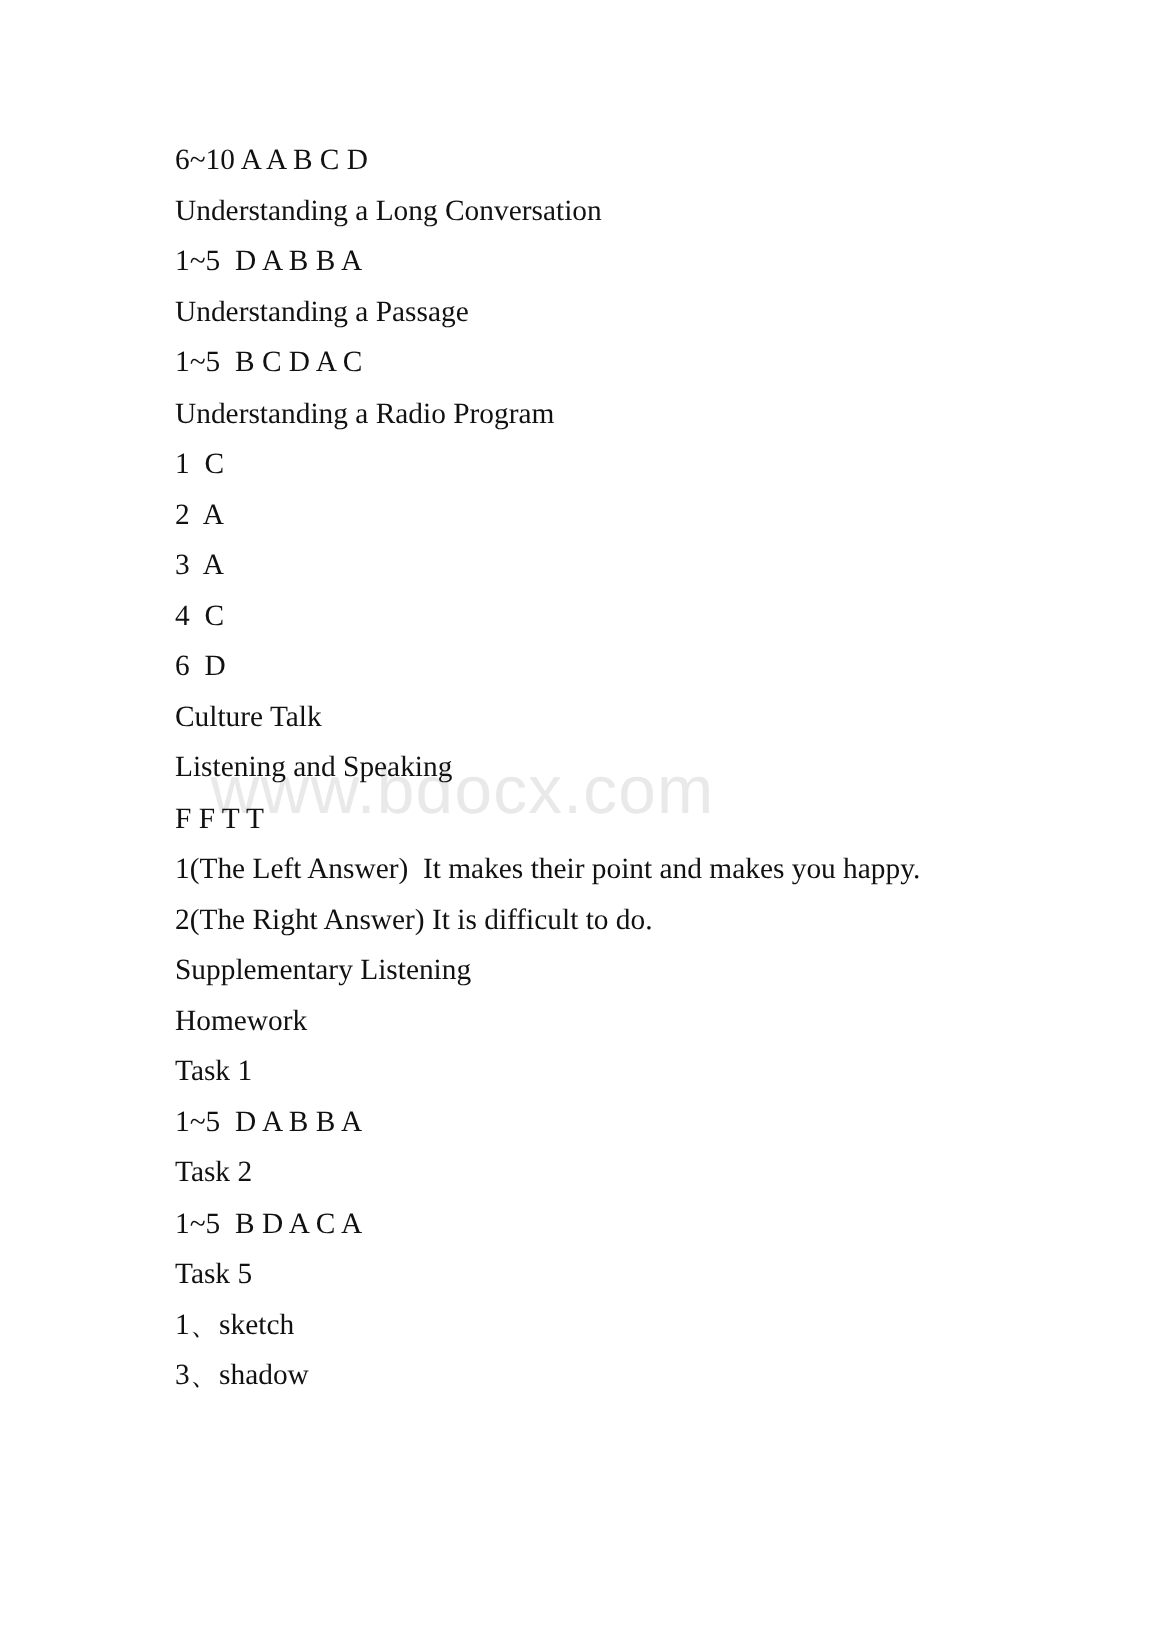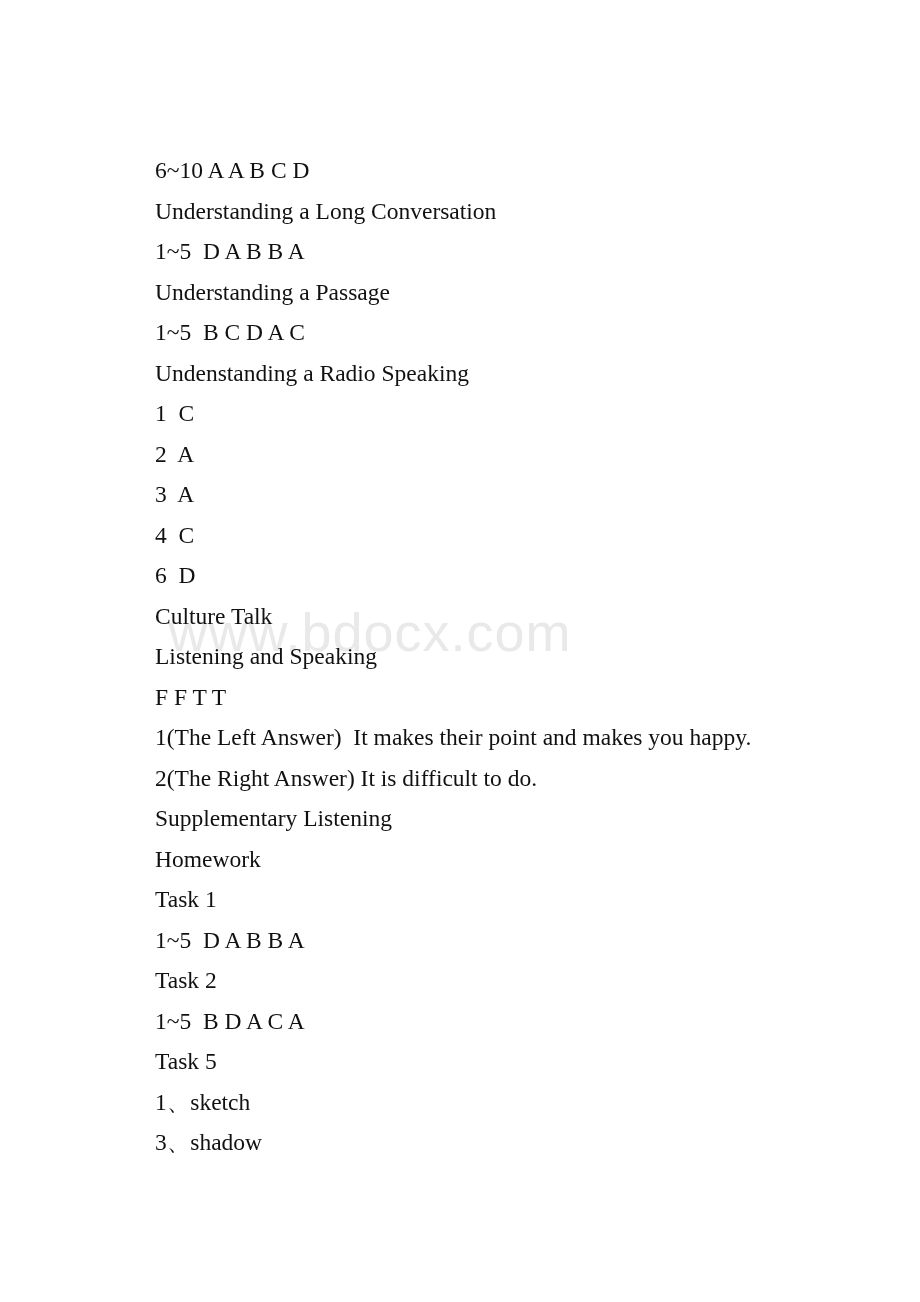--- a/index.html
+++ b/index.html
@@ -31,25 +31,24 @@
     letter-spacing: 1px;
     color: #e9e9e9;
     white-space: nowrap;
     z-index: 1;
     -webkit-user-select: none;
     user-select: none;
     pointer-events: none;
   }
   #doc-body {
     position: absolute;
-    left: 155px;
+    left: 140px;
     top: 108px;
     width: 700px;
     z-index: 2;
-    margin-top: 42px;
   }
   .doc-line {
     font-size: 23.5px;
     line-height: 40.5px;
     height: 40.5px;
     white-space: pre;
     color: #111111;
   }
 </style>
 </head>
@@ -58,21 +57,21 @@
 <div id="page">
 
   <div id="watermark">www.bdocx.com</div>
 
   <div id="doc-body">
       <div class="doc-line">6~10 A A B C D</div>
       <div class="doc-line">Understanding a Long Conversation</div>
       <div class="doc-line">1~5  D A B B A</div>
       <div class="doc-line">Understanding a Passage</div>
       <div class="doc-line">1~5  B C D A C</div>
-      <div class="doc-line">Undenstanding a Radio Speaking</div>
+      <div class="doc-line">Understanding a Radio Program</div>
       <div class="doc-line">1  C</div>
       <div class="doc-line">2  A</div>
       <div class="doc-line">3  A</div>
       <div class="doc-line">4  C</div>
       <div class="doc-line">6  D</div>
       <div class="doc-line">Culture Talk</div>
       <div class="doc-line">Listening and Speaking</div>
       <div class="doc-line">F F T T</div>
       <div class="doc-line">1(The Left Answer)  It makes their point and makes you happy.</div>
       <div class="doc-line">2(The Right Answer) It is difficult to do.</div>

